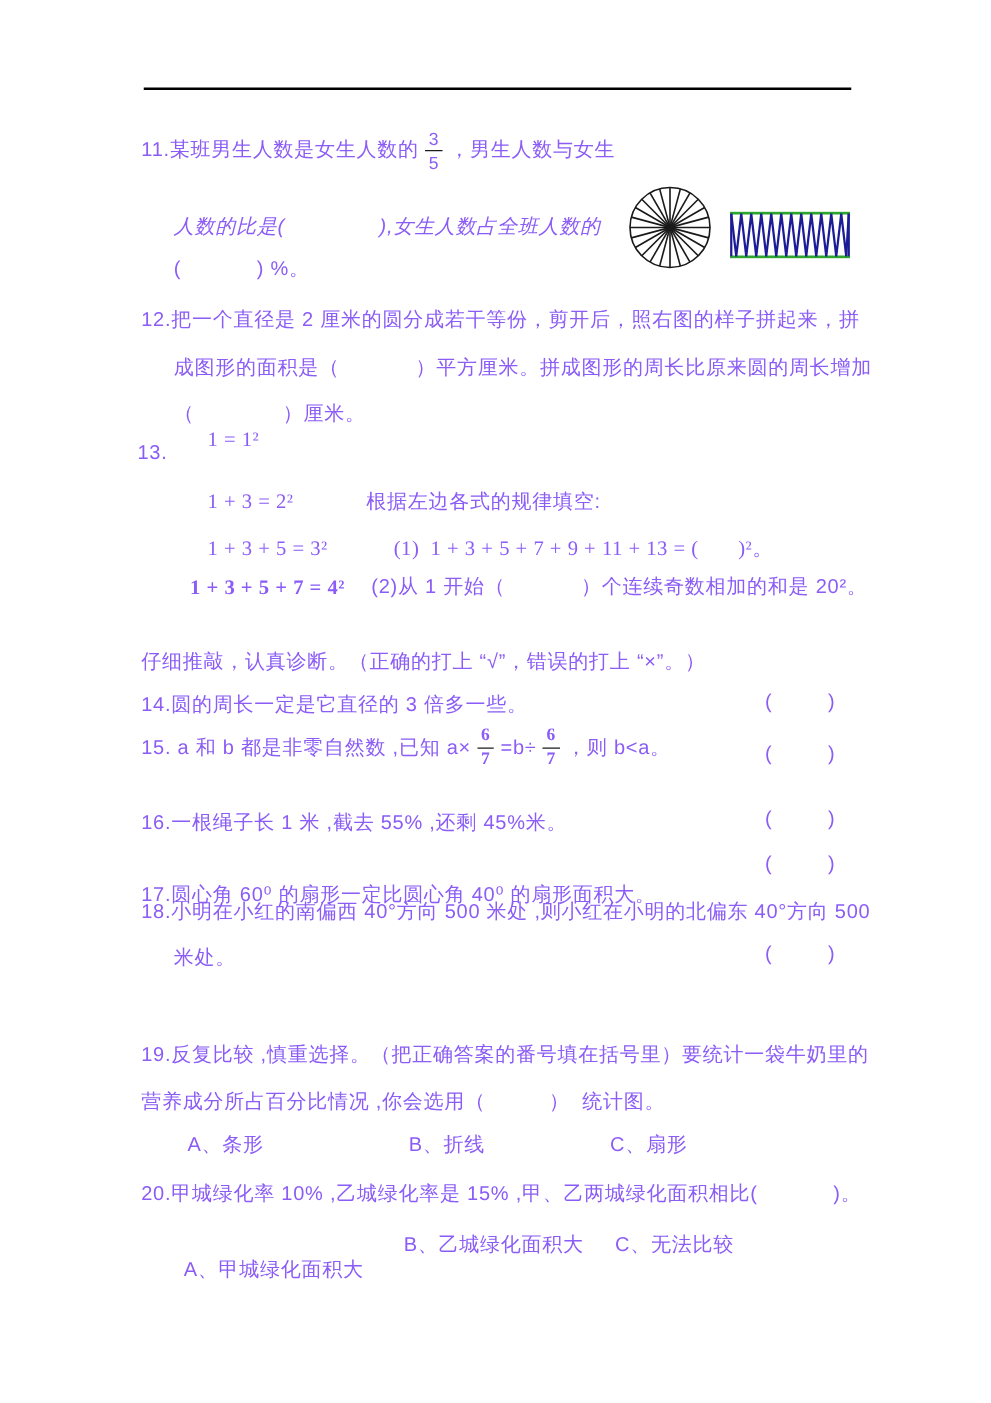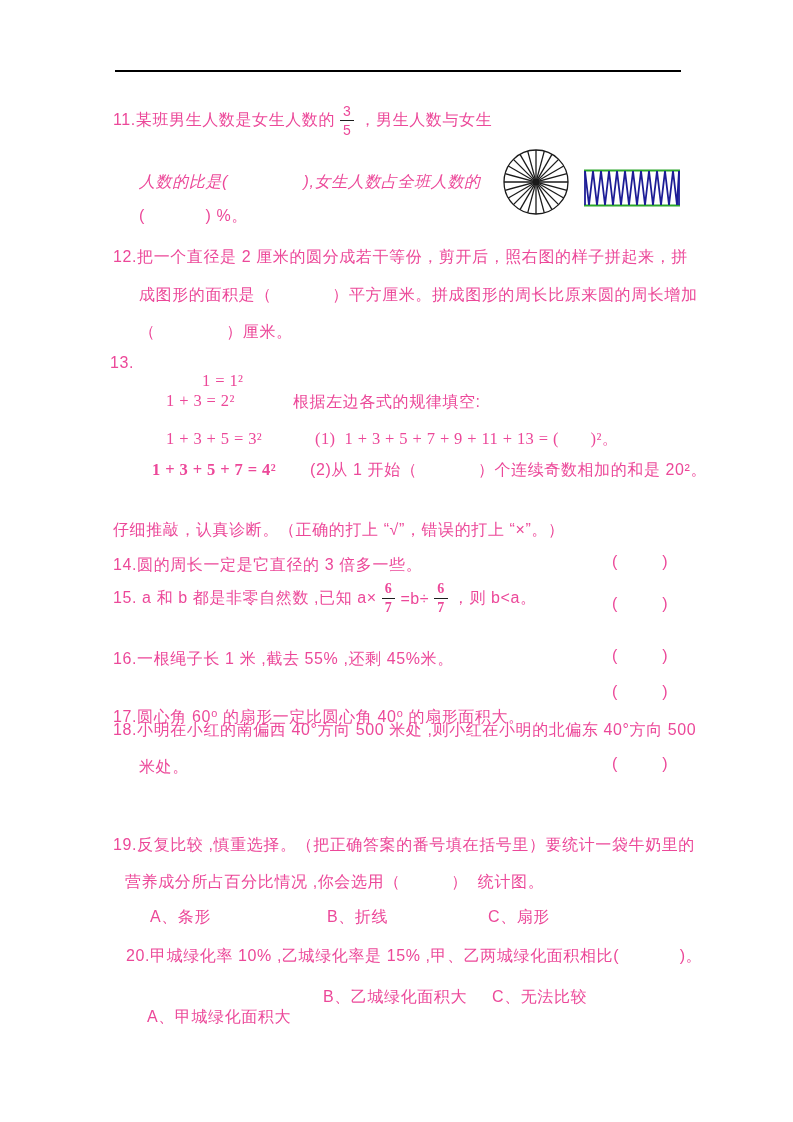--- a/index.html
+++ b/index.html
@@ -1,19 +1,19 @@
 <!DOCTYPE html>
 <html><head>
 <meta charset="utf-8">
 <style>
   html,body { margin:0; padding:0; background:#ffffff; }
   .page {
     position:relative; width:793px; height:1122px; background:#ffffff;
     font-family:"Liberation Sans","DejaVu Sans",sans-serif;
-    color:#ec4899; font-size:16px; overflow:hidden;
+    color:#8b5cf6; font-size:16px; overflow:hidden;
   }
   .line { position:absolute; white-space:pre; letter-spacing:0.6px; line-height:24px; }
   .frow { position:absolute; display:flex; align-items:center; white-space:pre; letter-spacing:0.6px; }
   .math { font-family:"Liberation Serif","DejaVu Serif",serif; letter-spacing:0.4px; font-size:16.5px; }
   .ans  { position:absolute; left:612px; white-space:pre; letter-spacing:0.5px; }
   .rule { position:absolute; left:115px; top:70px; width:566px; height:2px; background:#000; }
   .frac { display:inline-flex; flex-direction:column; align-items:center; line-height:1; margin:0 5px; }
   .frac .fn { padding:0 3px 2px; border-bottom:1.5px solid #1d1d1d; }
   .frac .fd { padding-top:2px; }
   .frac-sans  { font-size:14px; }
@@ -67,27 +67,27 @@
       <polyline points="2,2 6,36 10,2 14,36 18,2 22,36 26,2 30,36 34,2 38,36 42,2 46,36 50,2 54,36 58,2 62,36 66,2 70,36 74,2 78,36 82,2 86,36 90,2 94,36 96,2"></polyline>
       <line x1="96" y1="2" x2="96" y2="36"></line>
     </g>
   </svg>
 
   <div class="line" style="left:113px; top:245px;">12.把一个直径是 2 厘米的圆分成若干等份，剪开后，照右图的样子拼起来，拼</div>
   <div class="line" style="left:139px; top:320px;">（              ）厘米。</div>
   <div class="line" style="left:139px; top:283px;">成图形的面积是（            ）平方厘米。拼成图形的周长比原来圆的周长增加</div>
 
   <div class="line" style="left:110px; top:351px;">13.</div>
-  <div class="line math" style="left:166px; top:369px;margin-left:36px;">1 = 1²</div>
+  <div class="line math" style="left:166px; top:340px;">1 = 1²</div>
   <div class="line math" style="left:166px; top:389px;">1 + 3 = 2²</div>
   <div class="line" style="left:293px; top:390px;">根据左边各式的规律填空:</div>
   <div class="line math" style="left:166px; top:427px;">1 + 3 + 5 = 3²</div>
   <div class="line math" style="left:315px; top:427px;">(1)  1 + 3 + 5 + 7 + 9 + 11 + 13 = (       )²。</div>
   <div class="line math" style="left:152px; top:458px;font-weight:bold;">1 + 3 + 5 + 7 = 4²</div>
-  <div class="line" style="left:310px; top:458px;text-align:right;">(2)从 1 开始（            ）个连续奇数相加的和是 20²。</div>
+  <div class="line" style="left:297px; top:458px;text-align:right;">(2)从 1 开始（            ）个连续奇数相加的和是 20²。</div>
 
   <div class="line" style="left:113px; top:518px;">仔细推敲，认真诊断。（正确的打上 “√”，错误的打上 “×”。）</div>
 
   <div class="line" style="left:113px; top:553px;">14.圆的周长一定是它直径的 3 倍多一些。</div>
   <div class="ans" style="top:553px;">(         )</div>
 
   <div class="frow" style="left:113px; top:582px;">
     <span>15. a 和 b 都是非零自然数 ,已知 a×</span>
     <span class="frac frac-serif">
       <span class="fn">6</span>
@@ -106,23 +106,23 @@
   <div class="ans" style="top:647px;">(         )</div>
 
   <div class="line" style="left:113px; top:705px;">17.圆心角 60⁰ 的扇形一定比圆心角 40⁰ 的扇形面积大。</div>
   <div class="ans" style="top:683px;">(         )</div>
 
   <div class="line" style="left:113px; top:718px;">18.小明在小红的南偏西 40°方向 500 米处 ,则小红在小明的北偏东 40°方向 500</div>
   <div class="line" style="left:139px; top:755px;">米处。</div>
   <div class="ans" style="top:755px;">(         )</div>
 
   <div class="line" style="left:113px; top:833px;">19.反复比较 ,慎重选择。（把正确答案的番号填在括号里）要统计一袋牛奶里的</div>
-  <div class="line" style="left:113px; top:870px;margin-left:12px;">营养成分所占百分比情况 ,你会选用（          ）  统计图。</div>
+  <div class="line" style="left:113px; top:870px;">营养成分所占百分比情况 ,你会选用（          ）  统计图。</div>
   <div class="line" style="left:150px; top:905px;">A、条形</div>
   <div class="line" style="left:327px; top:905px;">B、折线</div>
   <div class="line" style="left:488px; top:905px;">C、扇形</div>
 
-  <div class="line" style="left:126px; top:944px;">20.甲城绿化率 10% ,乙城绿化率是 15% ,甲、乙两城绿化面积相比(            )。</div>
+  <div class="line" style="left:113px; top:944px;">20.甲城绿化率 10% ,乙城绿化率是 15% ,甲、乙两城绿化面积相比(            )。</div>
   <div class="line" style="left:147px; top:985px;margin-top:20px;">A、甲城绿化面积大</div>
   <div class="line" style="left:323px; top:985px;">B、乙城绿化面积大</div>
   <div class="line" style="left:492px; top:985px;">C、无法比较</div>
 
 </div>
 
 </body></html>

